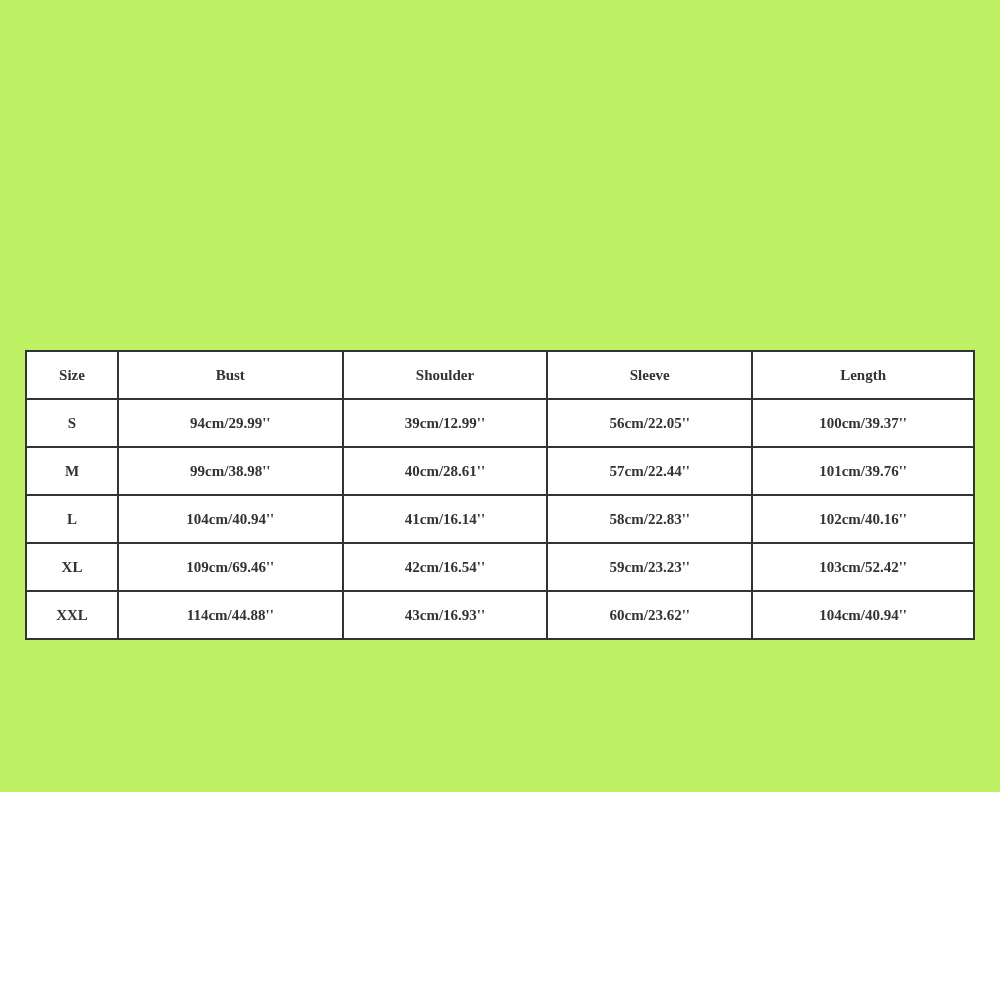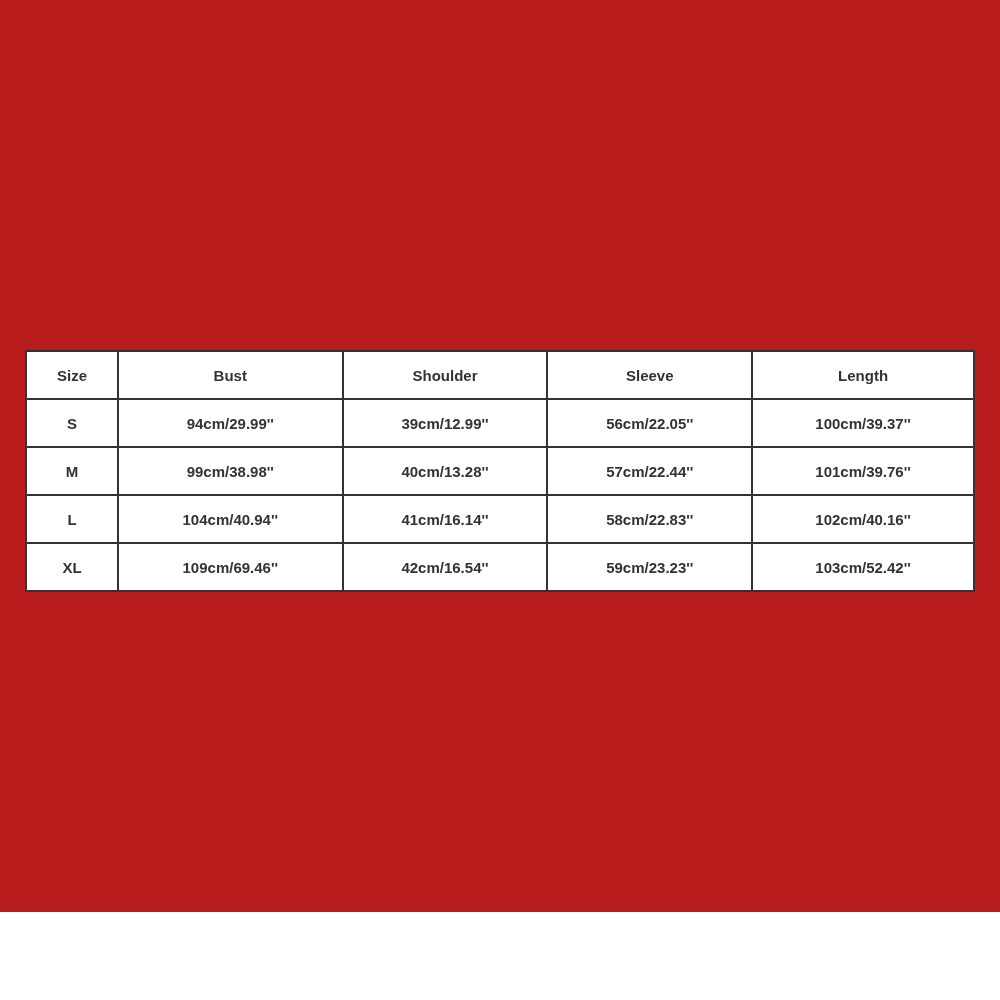--- a/index.html
+++ b/index.html
@@ -6,23 +6,24 @@
     margin: 0;
     padding: 0;
     width: 1000px;
     height: 1000px;
     background: #ffffff;
     font-family: "Liberation Sans", sans-serif;
   }
   .canvas {
     position: relative;
     width: 1000px;
-    height: 912px;
-    background: #b91c1c;
+    height: 792px;
+    background: #bef264;
     overflow: hidden;
+    font-family: Liberation Serif, serif;
   }
   table.size-chart {
     position: absolute;
     left: 25px;
     top: 350px;
     width: 950px;
     border-collapse: collapse;
     table-layout: fixed;
   }
   table.size-chart th,
@@ -70,33 +71,40 @@
       <tr>
         <td>S</td>
         <td>94cm/29.99''</td>
         <td>39cm/12.99''</td>
         <td>56cm/22.05''</td>
         <td>100cm/39.37''</td>
       </tr>
       <tr>
         <td>M</td>
         <td>99cm/38.98''</td>
-        <td>40cm/13.28''</td>
+        <td>40cm/28.61''</td>
         <td>57cm/22.44''</td>
         <td>101cm/39.76''</td>
       </tr>
       <tr>
         <td>L</td>
         <td>104cm/40.94''</td>
         <td>41cm/16.14''</td>
         <td>58cm/22.83''</td>
         <td>102cm/40.16''</td>
       </tr>
       <tr>
         <td>XL</td>
         <td>109cm/69.46''</td>
         <td>42cm/16.54''</td>
         <td>59cm/23.23''</td>
         <td>103cm/52.42''</td>
       </tr>
+      <tr>
+        <td>XXL</td>
+        <td>114cm/44.88''</td>
+        <td>43cm/16.93''</td>
+        <td>60cm/23.62''</td>
+        <td>104cm/40.94''</td>
+      </tr>
     </tbody>
   </table>
 </div>
 
 </body></html>

